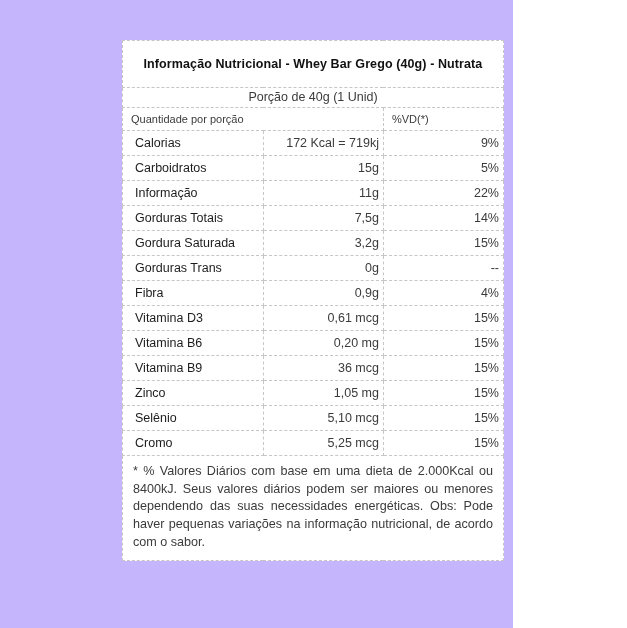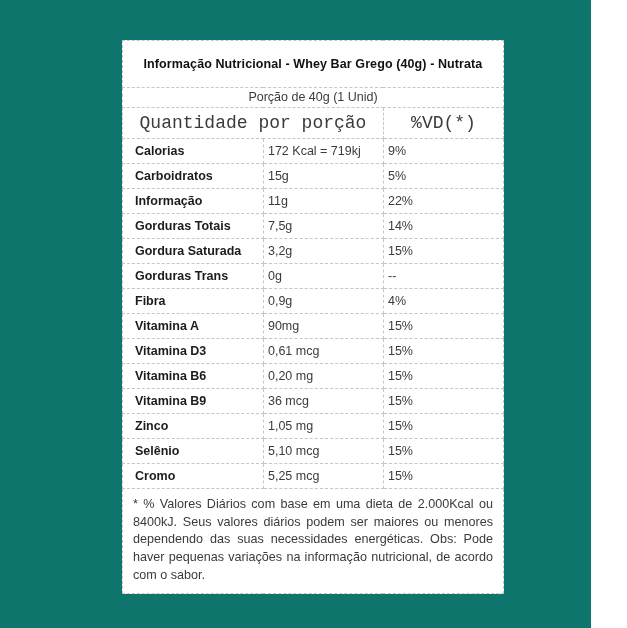--- a/index.html
+++ b/index.html
@@ -3,23 +3,23 @@
 <meta charset="utf-8">
 <style>
   html, body {
     margin: 0;
     padding: 0;
     background: #ffffff;
     font-family: "Liberation Sans", sans-serif;
   }
   .page {
     position: relative;
-    width: 591px;
+    width: 513px;
     height: 628px;
-    background: #0f766e;
+    background: #c4b5fd;
     overflow: hidden;
   }
   .card {
     position: absolute;
     left: 122px;
     top: 40px;
     width: 382px;
   }
   table.nutrition {
     width: 100%;
@@ -39,37 +39,36 @@
     padding: 16px 8px;
     letter-spacing: 0.1px;
   }
   .portion-cell {
     text-align: center;
     font-size: 12.5px;
     color: #3b3b3b;
     padding: 2px 8px 3px 8px;
   }
   .colhead-cell {
-    text-align: center;
-    font-size: 18px;
+    text-align: left;
+    font-size: 11px;
     color: #3b3b3b;
     padding: 5px 8px;
-    font-family: Liberation Mono, monospace;
   }
   .label-cell {
-    font-weight: bold;
+    font-weight: normal;
     font-size: 12.5px;
     color: #1c1c1c;
     text-align: left;
     padding: 5px 6px 5px 12px;
     line-height: 14px;
     white-space: nowrap;
   }
   .qty-cell, .vd-cell {
-    text-align: left;
+    text-align: right;
     font-size: 12.5px;
     color: #3b3b3b;
     padding: 5px 4px;
     line-height: 14px;
     white-space: nowrap;
   }
   .footnote-cell {
     font-size: 12.6px;
     color: #3b3b3b;
     text-align: justify;
@@ -129,25 +128,20 @@
           <td class="label-cell">Gorduras Trans</td>
           <td class="qty-cell">0g</td>
           <td class="vd-cell">--</td>
         </tr>
         <tr>
           <td class="label-cell">Fibra</td>
           <td class="qty-cell">0,9g</td>
           <td class="vd-cell">4%</td>
         </tr>
         <tr>
-          <td class="label-cell">Vitamina A</td>
-          <td class="qty-cell">90mg</td>
-          <td class="vd-cell">15%</td>
-        </tr>
-        <tr>
           <td class="label-cell">Vitamina D3</td>
           <td class="qty-cell">0,61 mcg</td>
           <td class="vd-cell">15%</td>
         </tr>
         <tr>
           <td class="label-cell">Vitamina B6</td>
           <td class="qty-cell">0,20 mg</td>
           <td class="vd-cell">15%</td>
         </tr>
         <tr>

